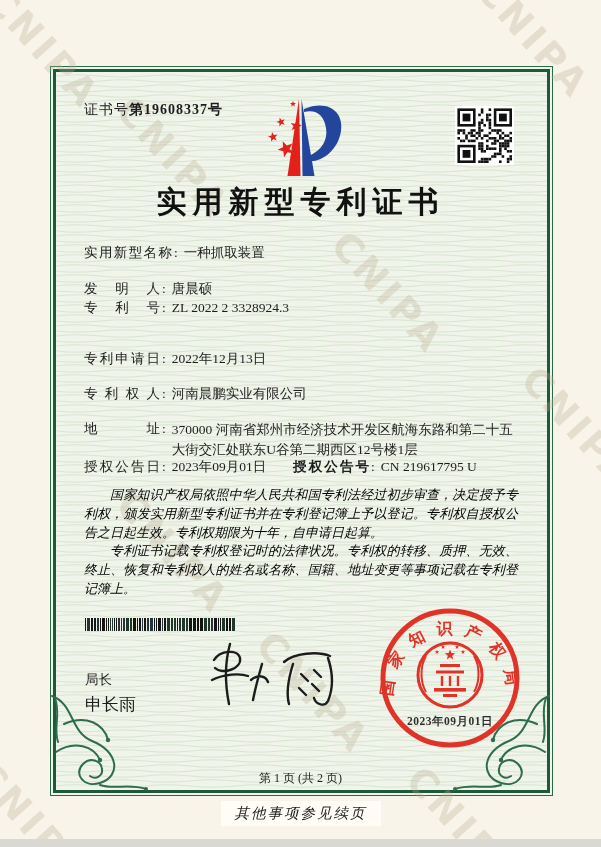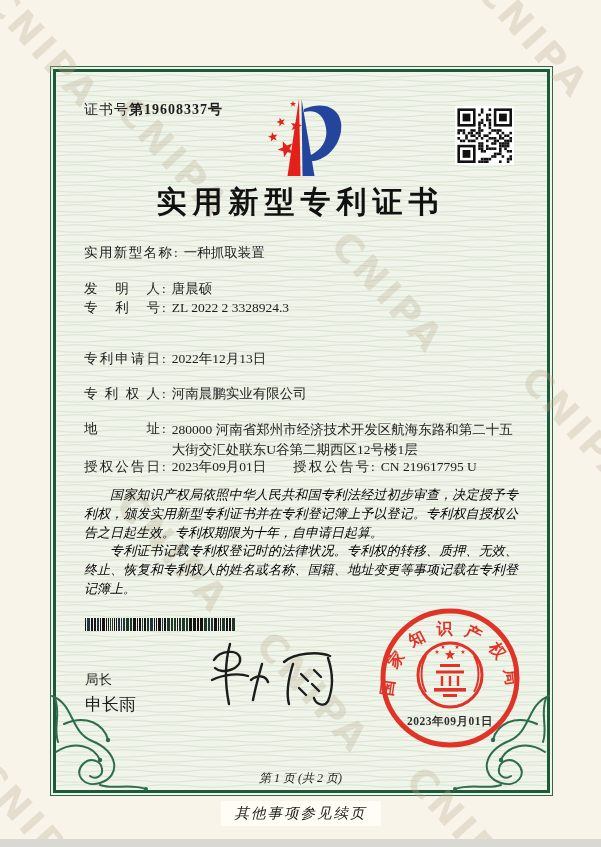--- a/index.html
+++ b/index.html
@@ -22,38 +22,38 @@
   .qr{position:absolute;left:455px;top:106px;width:59px;height:59px;background:#fff;z-index:6;}
   .title{position:absolute;left:0;right:0;top:182px;text-align:center;font-size:30px;
          font-weight:bold;letter-spacing:6px;color:#111;z-index:6;}
   
   .row{position:absolute;left:84px;right:56px;font-size:13.5px;line-height:18px;z-index:6;}
   .lbl{display:inline-block;width:76px;text-align:justify;text-align-last:justify;vertical-align:top;}
   .colon{margin:0 6px 0 2px;}
   .val{vertical-align:top;}
   .val-block{display:inline-block;width:342px;line-height:19.5px;vertical-align:top;}
   .grant2{position:absolute;left:209px;top:0;}
-  .grant2 .lbl{width:76px;}
+  .grant2 .lbl{width:76px;font-weight:bold;}
   
   .body-text{position:absolute;left:84px;top:486px;width:434px;z-index:6;
              font-size:13px;font-style:italic;line-height:18.8px;color:#000000;}
   .body-text p{margin:0;text-indent:2em;text-align:justify;}
   
   .barcode{position:absolute;left:85px;top:618px;width:156px;height:13px;z-index:6;font-size:0;}
   .barcode i{display:inline-block;height:13px;margin-right:1px;}
   
   .role{position:absolute;left:85px;top:671px;font-size:13.5px;z-index:6;
         font-family:"Liberation Sans","DejaVu Sans",sans-serif;}
   .signer-name{position:absolute;left:85px;top:693px;font-size:17px;z-index:6;
         font-family:"Liberation Sans","DejaVu Sans",sans-serif;}
   .signature{position:absolute;left:196px;top:636px;z-index:6;}
   .seal{position:absolute;left:376px;top:604px;z-index:7;}
   .ornaments{position:absolute;left:0;top:640px;width:601px;height:207px;z-index:4;pointer-events:none;}
   
-  .pageinfo{position:absolute;left:0;right:0;top:770px;text-align:center;font-size:12px;z-index:6;font-style:italic;}
+  .pageinfo{position:absolute;left:0;right:0;top:770px;text-align:center;font-size:12px;z-index:6;}
   .contnote{position:absolute;left:0;right:0;top:801px;text-align:center;z-index:6;}
   .contnote span{display:inline-block;background:#fffdf6;padding:3px 14px;font-size:14.5px;
                  font-style:italic;letter-spacing:2px;}
   .bottom-strip{position:absolute;left:0;right:0;top:839px;height:8px;background:#d9d8d3;z-index:8;}
 </style>
 </head>
 <body>
 
 <div class="page">
 
@@ -379,21 +379,21 @@
   <div class="row" style="top:299px">
     <span class="lbl">专利号</span><span class="colon">:</span><span class="val">ZL 2022 2 3328924.3</span>
   </div>
   <div class="row" style="top:350px">
     <span class="lbl">专利申请日</span><span class="colon">:</span><span class="val">2022年12月13日</span>
   </div>
   <div class="row" style="top:385px">
     <span class="lbl">专利权人</span><span class="colon">:</span><span class="val">河南晨鹏实业有限公司</span>
   </div>
   <div class="row" style="top:420px">
-    <span class="lbl">地址</span><span class="colon">:</span><span class="val val-block">280000 河南省郑州市经济技术开发区航海东路和第二十五大街交汇处联东U谷第二期西区12号楼1层</span>
+    <span class="lbl">地址</span><span class="colon">:</span><span class="val val-block">370000 河南省郑州市经济技术开发区航海东路和第二十五大街交汇处联东U谷第二期西区12号楼1层</span>
   </div>
   <div class="row" style="top:458px">
     <span class="lbl">授权公告日</span><span class="colon">:</span><span class="val">2023年09月01日</span>
     <span class="grant2">
       <span class="lbl">授权公告号</span><span class="colon">:</span><span class="val">CN 219617795 U</span>
     </span>
   </div>
 
   <div class="body-text">
     <p>国家知识产权局依照中华人民共和国专利法经过初步审查，决定授予专利权，颁发实用新型专利证书并在专利登记簿上予以登记。专利权自授权公告之日起生效。专利权期限为十年，自申请日起算。</p>

